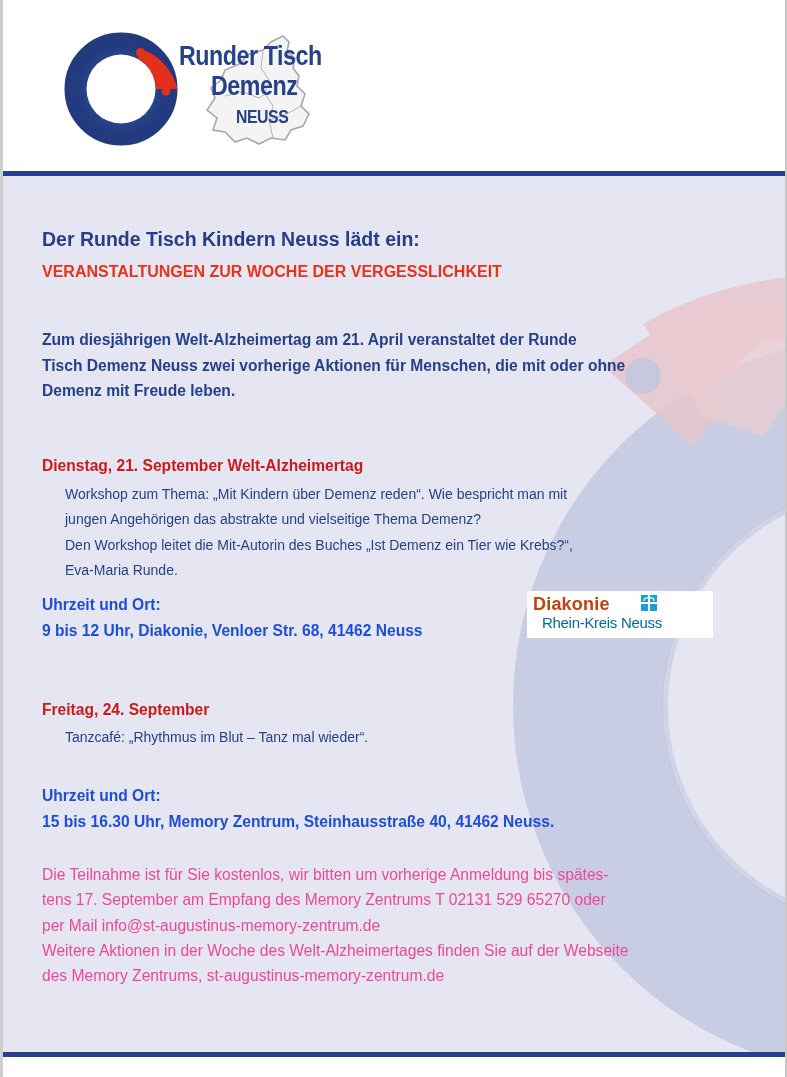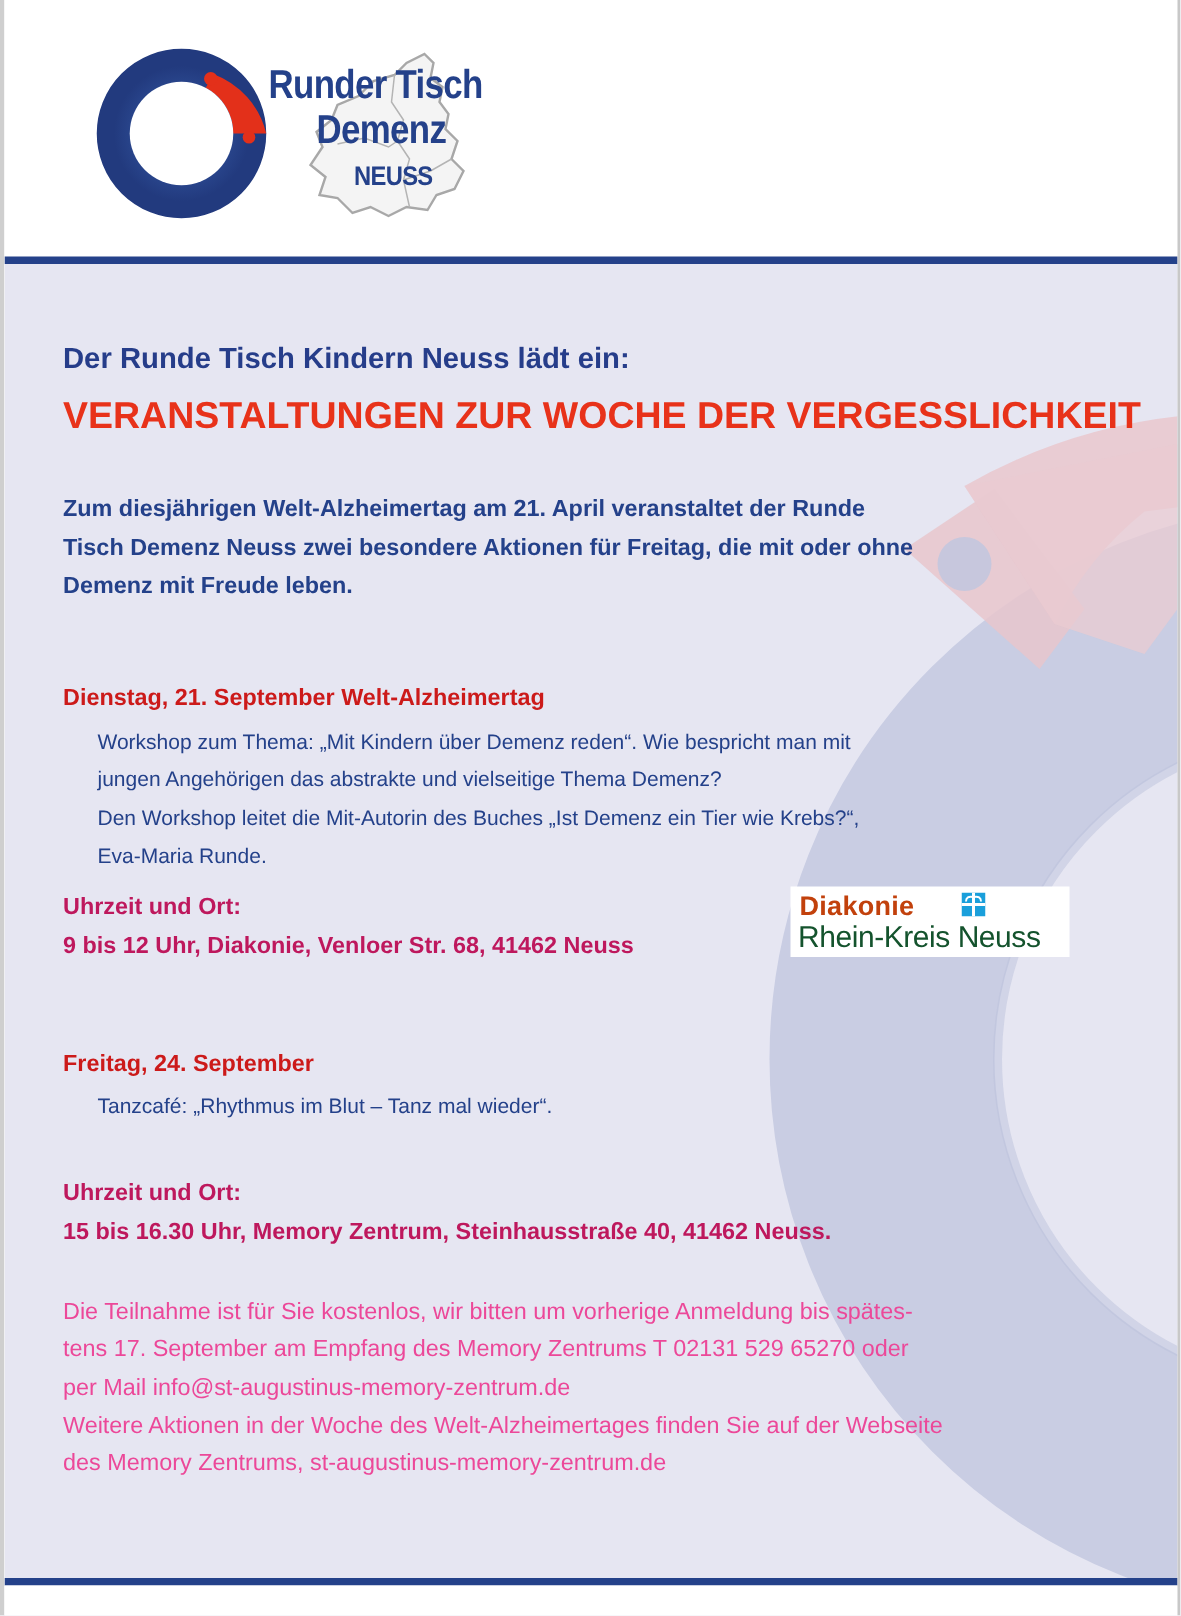--- a/index.html
+++ b/index.html
@@ -28,43 +28,43 @@
     font-family: "Liberation Sans", sans-serif; letter-spacing: -0.5px;
     transform-origin: left top;
   }
   .logo-line1 { left: 6px; top: 5px; font-size: 27px; transform: scaleX(0.86); }
   .logo-line2 { left: 38px; top: 35px; font-size: 27px; transform: scaleX(0.86); }
   .logo-line3 { left: 63px; top: 71px; font-size: 18px; transform: scaleX(0.88); }
   .logo-map { position: absolute; left: 200px; top: 34px; width: 120px; height: 115px; }
 
   .text { position: absolute; left: 39px; color: #24418a; white-space: nowrap; }
   .h-invite { top: 228px; font-size: 19.5px; font-weight: bold; color: #263d8a; }
-  .h-title { top: 263px; font-size: 25px; font-weight: bold; color: #e8321a; }
+  .h-title { top: 263px; font-size: 16px; font-weight: bold; color: #e8321a; }
   .intro { top: 327px; font-size: 15.6px; font-weight: bold; line-height: 25.5px; color: #24418a; }
 
   .date { font-size: 15.6px; font-weight: bold; color: #cc1a1a; }
   .desc { font-size: 14px; line-height: 25.3px; color: #24418a; margin-left: 23px; }
-  .loc-label, .loc-value { font-size: 15.6px; font-weight: bold; color: #be185d; }
+  .loc-label, .loc-value { font-size: 15.6px; font-weight: bold; color: #1d4ed8; }
 
   .e1-date { top: 457px; }
   .e1-desc { top: 482px; }
   .e1-loclabel { top: 596px; }
   .e1-locvalue { top: 622px; }
 
   .e2-date { top: 701px; }
   .e2-desc { top: 725px; }
   .e2-loclabel { top: 787px; }
   .e2-locvalue { top: 813px; }
 
   .closing { top: 862px; font-size: 15.6px; line-height: 25.3px; color: #ec4899; }
 
   .diakonie { position: absolute; left: 524px; top: 591px; width: 186px; height: 47px; background: #ffffff; }
   .diakonie-name { position: absolute; left: 6px; top: 3px; font-size: 18px; font-weight: bold; color: #c2410c; letter-spacing: 0.2px; }
   .diakonie-icon { position: absolute; left: 114px; top: 4px; width: 16px; height: 16px; }
-  .diakonie-region { position: absolute; left: 5px; top: 23px; font-size: 20px; color: #14532d; letter-spacing: -0.3px; white-space: nowrap; }
+  .diakonie-region { position: absolute; left: 15px; top: 23px; font-size: 15px; color: #0369a1; letter-spacing: -0.3px; white-space: nowrap; }
 </style>
 </head>
 <body>
 
 <div class="edge-left"></div>
 
 <div class="page">
 
   <div class="header">
     <svg class="logo-ring" viewBox="0 0 118 118">
@@ -109,21 +109,21 @@
       <circle cx="640" cy="200" r="18" fill="#c3c6de" opacity="0.9"></circle>
       <path d="M 700 240 L 760 260 L 782 230 L 782 120 L 640 148 Z" fill="#e9cbd1" opacity="0.75"></path>
     </svg>
   </div>
 
   <div class="text h-invite">Der Runde Tisch Kindern Neuss lädt ein:</div>
   <div class="text h-title">VERANSTALTUNGEN ZUR WOCHE DER VERGESSLICHKEIT</div>
 
   <div class="text intro">
     <div>Zum diesjährigen Welt-Alzheimertag am 21. April veranstaltet der Runde</div>
-    <div>Tisch Demenz Neuss zwei besondere Aktionen für Freitag, die mit oder ohne</div>
+    <div>Tisch Demenz Neuss zwei vorherige Aktionen für Menschen, die mit oder ohne</div>
     <div>Demenz mit Freude leben.</div>
   </div>
 
   <div class="text date e1-date">Dienstag, 21. September Welt-Alzheimertag</div>
   <div class="text desc e1-desc">
     <div>Workshop zum Thema: „Mit Kindern über Demenz reden“. Wie bespricht man mit</div>
     <div>jungen Angehörigen das abstrakte und vielseitige Thema Demenz?</div>
     <div>Den Workshop leitet die Mit-Autorin des Buches „Ist Demenz ein Tier wie Krebs?“,</div>
     <div>Eva-Maria Runde.</div>
   </div>

